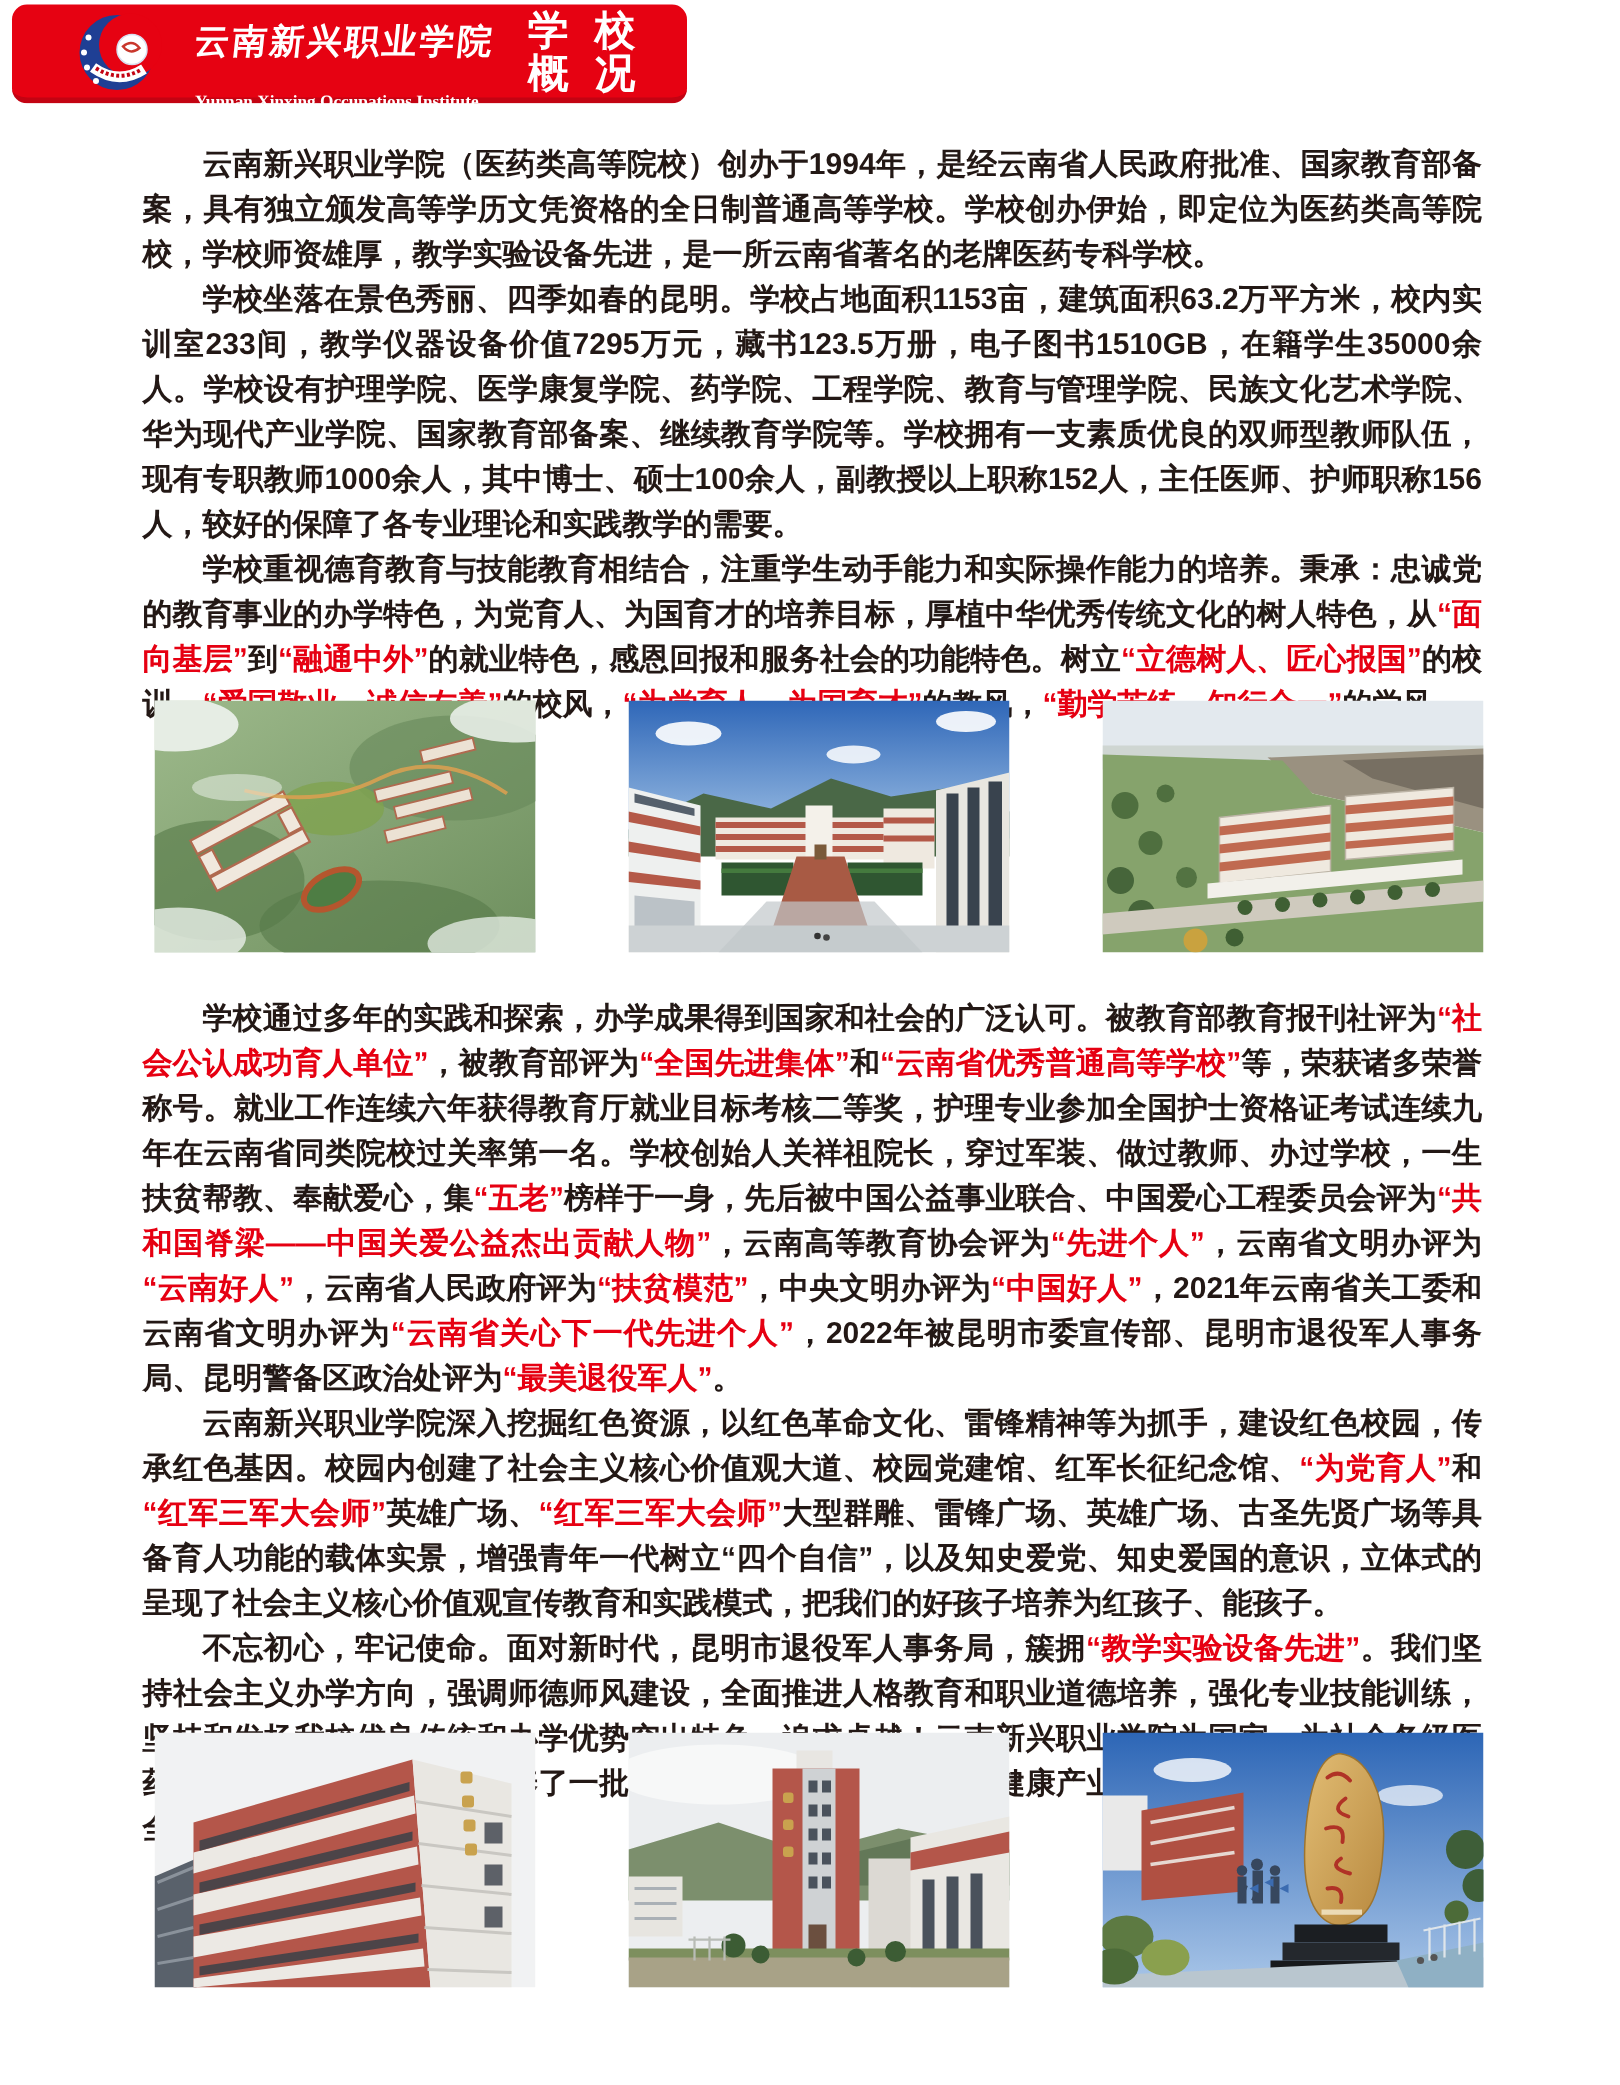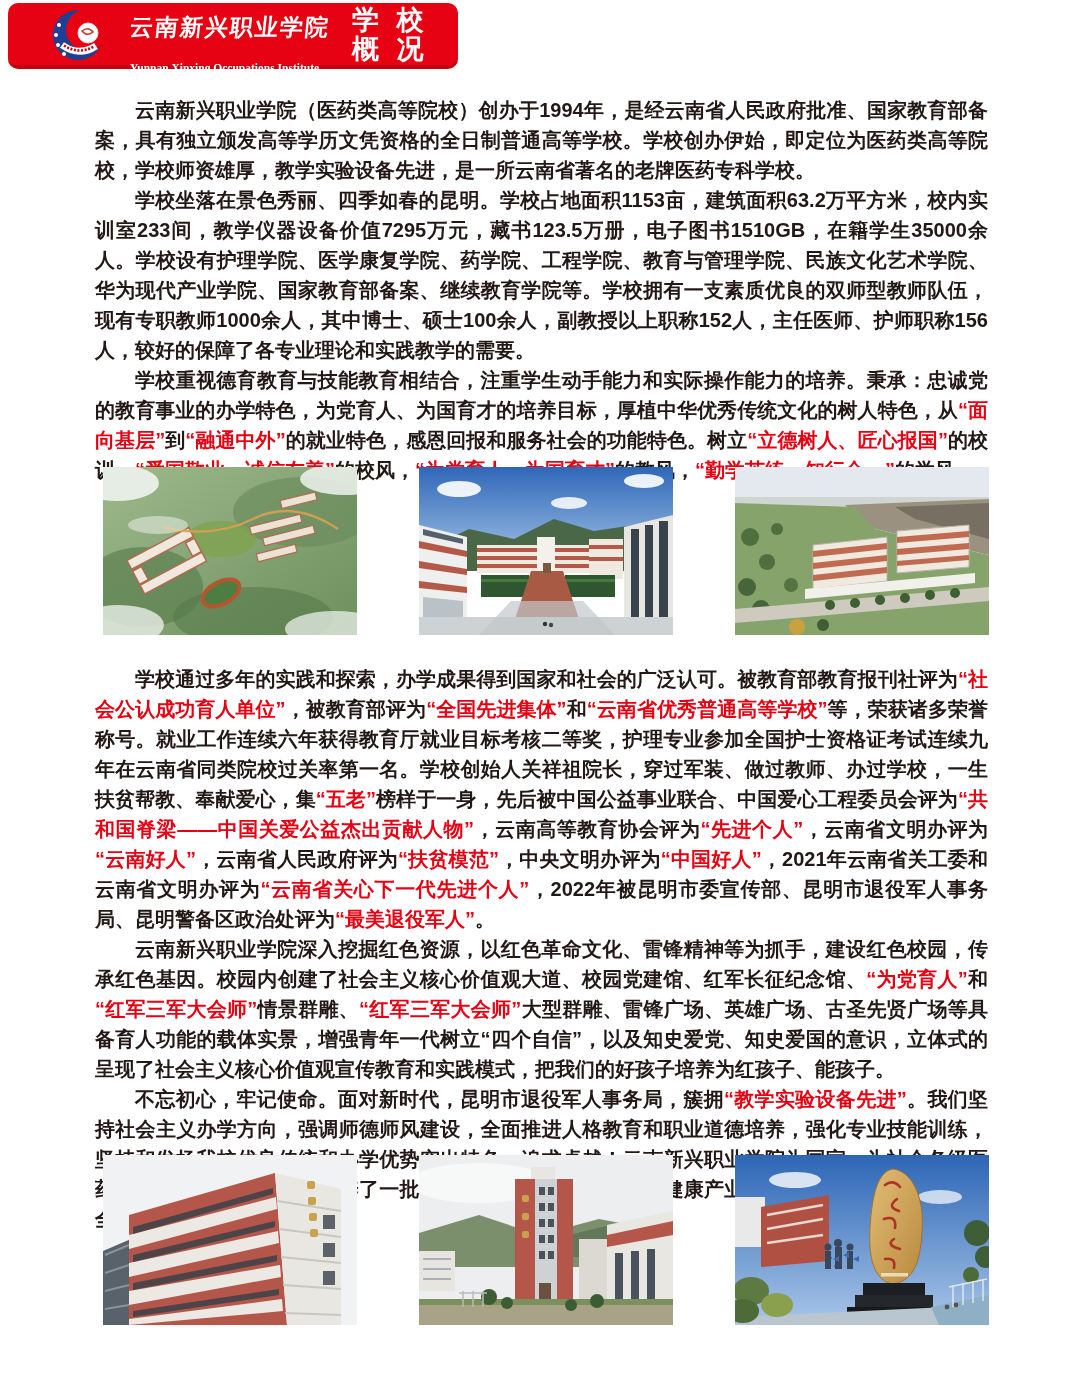--- a/index.html
+++ b/index.html
@@ -174,21 +174,21 @@
         <circle cx="195" cy="128" r="5" fill="#3f5f33"></circle>
           <circle cx="220" cy="126" r="5" fill="#3f5f33"></circle>
         <circle cx="62" cy="160" r="8" fill="#c9a23f"></circle>
           <circle cx="88" cy="158" r="6" fill="#3f5f33"></circle>
       </svg>
     </span>
   </div>
 
   <div class="article" id="article-2">
       <p><span>学校通过多年的实践和探索，办学成果得到国家和社会的广泛认可。被教育部教育报刊社评为</span><span class="red">“社会公认成功育人单位”</span><span>，被教育部评为</span><span class="red">“全国先进集体”</span><span>和</span><span class="red">“云南省优秀普通高等学校”</span><span>等，荣获诸多荣誉称号。就业工作连续六年获得教育厅就业目标考核二等奖，护理专业参加全国护士资格证考试连续九年在云南省同类院校过关率第一名。学校创始人关祥祖院长，穿过军装、做过教师、办过学校，一生扶贫帮教、奉献爱心，集</span><span class="red">“五老”</span><span>榜样于一身，先后被中国公益事业联合、中国爱心工程委员会评为</span><span class="red">“共和国脊梁——中国关爱公益杰出贡献人物”</span><span>，云南高等教育协会评为</span><span class="red">“先进个人”</span><span>，云南省文明办评为</span><span class="red">“云南好人”</span><span>，云南省人民政府评为</span><span class="red">“扶贫模范”</span><span>，中央文明办评为</span><span class="red">“中国好人”</span><span>，2021年云南省关工委和云南省文明办评为</span><span class="red">“云南省关心下一代先进个人”</span><span>，2022年被昆明市委宣传部、昆明市退役军人事务局、昆明警备区政治处评为</span><span class="red">“最美退役军人”</span><span>。</span></p>
-      <p><span>云南新兴职业学院深入挖掘红色资源，以红色革命文化、雷锋精神等为抓手，建设红色校园，传承红色基因。校园内创建了社会主义核心价值观大道、校园党建馆、红军长征纪念馆、</span><span class="red">“为党育人”</span><span>和</span><span class="red">“红军三军大会师”</span><span>情景群雕、</span><span class="red">“红军三军大会师”</span><span>大型群雕、雷锋广场、英雄广场、古圣先贤广场等具备育人功能的载体实景，增强青年一代树立“四个自信”，以及知史爱党、知史爱国的意识，立体式的呈现了社会主义核心价值观宣传教育和实践模式，把我们的好孩子培养为红孩子、能孩子。</span></p>
+      <p><span>云南新兴职业学院深入挖掘红色资源，以红色革命文化、雷锋精神等为抓手，建设红色校园，传承红色基因。校园内创建了社会主义核心价值观大道、校园党建馆、红军长征纪念馆、</span><span class="red">“为党育人”</span><span>和</span><span class="red">“红军三军大会师”</span><span>英雄广场、</span><span class="red">“红军三军大会师”</span><span>大型群雕、雷锋广场、英雄广场、古圣先贤广场等具备育人功能的载体实景，增强青年一代树立“四个自信”，以及知史爱党、知史爱国的意识，立体式的呈现了社会主义核心价值观宣传教育和实践模式，把我们的好孩子培养为红孩子、能孩子。</span></p>
       <p><span>不忘初心，牢记使命。面对新时代，昆明市退役军人事务局，簇拥</span><span class="red">“教学实验设备先进”</span><span>。我们坚持社会主义办学方向，强调师德师风建设，全面推进人格教育和职业道德培养，强化专业技能训练，坚持和发扬我校优良传统和办学优势突出特色，追求卓越！云南新兴职业学院为国家、为社会各级医药卫生机构以及其他行业培养了一批批新兴人才，为医药事业和健康产业的发展做出贡献。学校正以全新的姿态展露峥嵘！</span></p>
     </div>
 
   <div class="photo-row" id="photo-row-2">
 
     <span class="photo">
       <svg viewBox="0 0 254 170" width="254" height="170">
         <rect width="254" height="170" fill="#f1f2f3"></rect>
         <path d="M0,96 L28,84 L28,170 L0,170 Z" fill="#59616b"></path>
         <path d="M2,100 L26,90 M2,118 L26,110 M2,136 L26,130 M2,154 L26,150" stroke="#8a929b" stroke-width="2" fill="none"></path>

